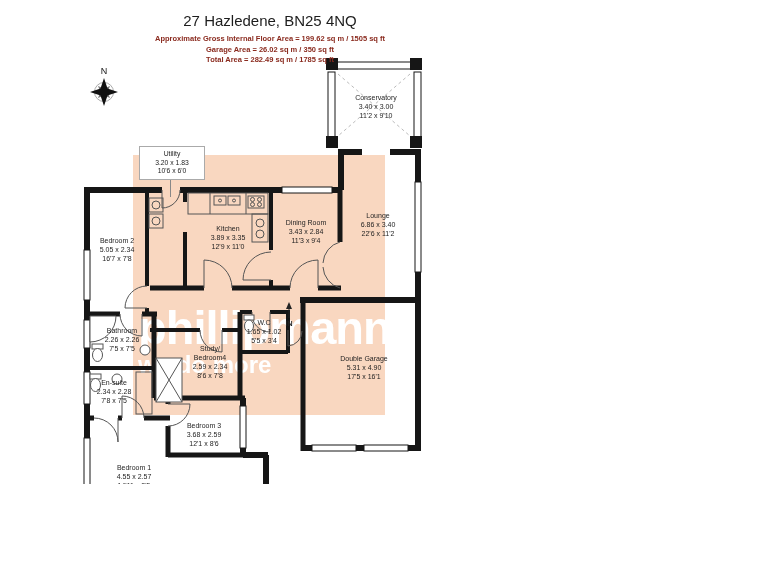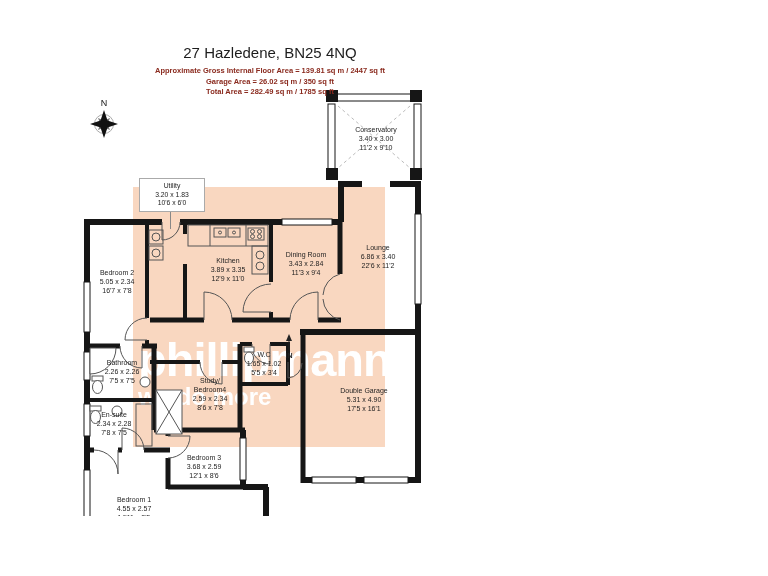--- a/index.html
+++ b/index.html
@@ -1,17 +1,17 @@
 <!DOCTYPE html>
 <html style="--floor-shade: #f9d7c0; --wall-color: #161616; --area-text: #8a2a1e; --watermark-color: #ffffff;"><head>
 <meta charset="utf-8">
 <style>
   html,body{margin:0;padding:0;background:#fff;}
   .canvas{position:relative;width:768px;height:484px;background:#fff;overflow:hidden;
-          font-family:"Liberation Sans",sans-serif;color:#222;margin-top:32px;}
+          font-family:"Liberation Sans",sans-serif;color:#222;}
   .hdr{position:absolute;left:70px;top:12px;width:400px;text-align:center;z-index:6;}
   .hdr .title{font-size:15px;color:#1d1d1d;margin-bottom:5px;}
   .hdr .area-line{font-size:7.5px;font-weight:bold;color:var(--area-text,#8a2a1e);line-height:10.5px;}
   .shade{position:absolute;left:133px;top:155px;width:252px;height:260px;background:var(--floor-shade,#f9d7c0);z-index:1;}
   .wm{position:absolute;left:138px;top:306px;width:282px;z-index:2;color:var(--watermark-color,#fff);font-weight:bold;}
   .wm .l1{font-size:47px;line-height:44px;letter-spacing:-1px;}
   .wm .l2{font-size:24px;line-height:30px;text-align:left;}
   svg.plan{position:absolute;left:0;top:0;z-index:3;}
   .wall{stroke:var(--wall-color,#161616);fill:none;stroke-linecap:butt;}
   .win{fill:#fff;stroke:var(--wall-color,#161616);stroke-width:1;}
@@ -30,21 +30,21 @@
   .disclaimer{position:absolute;left:75px;top:544px;width:400px;text-align:center;
               font-size:7.5px;color:#4a4a4a;z-index:6;}
 </style>
 </head>
 <body>
 
 <div class="canvas">
 
   <div class="hdr">
     <div class="title">27 Hazledene, BN25 4NQ</div>
-    <div class="area-line">Approximate Gross Internal Floor Area = 139.81 sq m / 2447 sq ft</div>
+    <div class="area-line">Approximate Gross Internal Floor Area = 199.62 sq m / 1505 sq ft</div>
     <div class="area-line">Garage Area = 26.02 sq m / 350 sq ft</div>
     <div class="area-line">Total Area = 282.49 sq m / 1785 sq ft</div>
   </div>
 
   <div class="shade"></div>
 
   <div class="wm">
     <div class="l1">phillipmann</div>
     <div class="l2">we do more</div>
   </div>

